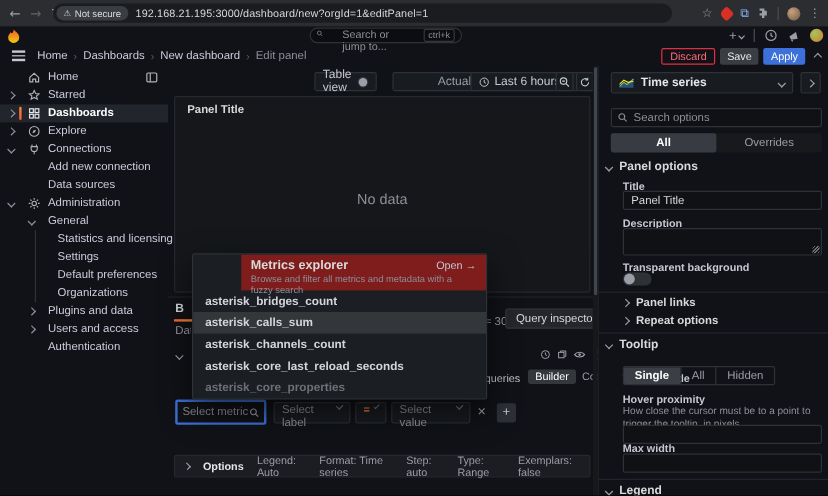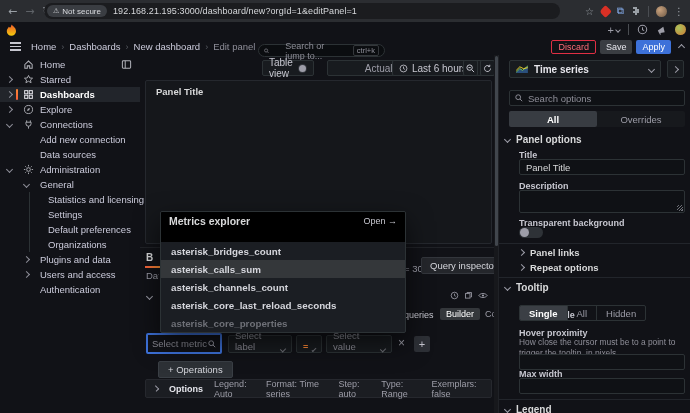--- a/index.html
+++ b/index.html
@@ -20,21 +20,21 @@
   .chrome .navic.dim { color:#5f6368; }
   .urlbar { position:absolute; left:44px; top:3px; width:516px; height:16px; background:#1b1c1f; border-radius:8px; display:flex; align-items:center; }
   .secchip { display:flex; align-items:center; gap:3px; background:#3a3d42; border-radius:8px; height:12px; padding:0 6px; margin-left:3px; color:#dadce0; font-size:8px; }
   .urltext { color:#d5d7da; font-size:9px; margin-left:6px; letter-spacing:.1px; }
   .chrome-right { position:absolute; right:0; top:0; height:22px; display:flex; align-items:center; gap:7px; padding-right:6px; color:#9aa0a6; }
   .ext-pen { width:9px; height:9px; background:#d93025; border-radius:2px 2px 2px 4px; transform:rotate(45deg); }
   .ext-link { color:#8ab4f8; font-size:10px; }
   .avatar-sm { width:11px; height:11px; border-radius:50%; background:radial-gradient(circle at 35% 35%, #c9a27e, #6d5844); }
   .vsep { width:1px; height:11px; background:#4a4d52; }
   .gf-logo { position:absolute; left:5px; top:24px; width:13px; height:13px; }
-  .gf-search { position:absolute; left:258px; top:23px; width:127px; height:13px; background:#0b0d10; border:1px solid #2c3235; border-radius:7px; display:flex; align-items:center; gap:16px; padding:0 5px;margin-top:21px; }
+  .gf-search { position:absolute; left:258px; top:23px; width:127px; height:13px; background:#0b0d10; border:1px solid #2c3235; border-radius:7px; display:flex; gap:16px; padding:0 5px; }
   .gf-search .ph { color:#8e8e98; font-size:9px; }
   .kbd { margin-left:auto; border:1px solid #34373b; border-radius:2px; font-size:7.5px; color:#8e8e98; padding:0 3px; line-height:9px; display:flex; align-items:center; gap:2px; }
   .gf-hicons { position:absolute; right:4px; top:22px; height:15px; display:flex; align-items:center; gap:8px; color:#9d9da8; }
   .avatar-gf { width:11px; height:11px; border-radius:50%; background:radial-gradient(circle at 35% 35%, #a9c35c, #cf7a33); }
 
   
   .crumbrow { position:absolute; left:0; top:38px; width:690px; height:17px; display:flex; align-items:center; }
   .burger { margin-left:10px; width:11px; display:flex; flex-direction:column; gap:2px; }
   .burger i { display:block; height:1.4px; background:#c7c7d0; }
   .crumbs { display:flex; align-items:center; gap:5px; margin-left:10px; font-size:9.5px; }
@@ -79,32 +79,32 @@
   .qi-btn { position:absolute; left:421px; top:257px; height:17px; display:flex; align-items:center; padding:0 8px; background:#24262b; border:1px solid #33363c; border-radius:2px; font-size:9.5px; color:#d5d6dc; }
   .qicons { position:absolute; left:450px; top:291px; display:flex; gap:5px; align-items:center; }
   .bc-toggle { position:absolute; left:440px; top:308px; display:flex; align-items:center; font-size:9px; }
   .bc-toggle .b { background:#34373b; border-radius:2px; padding:1px 6px; color:#fff; }
   .bc-toggle .c { padding:1px 5px; color:#9d9da8; }
   .runfrag { position:absolute; left:404px; top:310px; width:30px; overflow:hidden; font-size:9px; color:#c7c7d0; }
 
   
   .qb-input { position:absolute; left:146px; top:333px; width:76px; height:21px; border:2px solid #3d71d9; border-radius:2px; background:#111217; display:flex; align-items:center; padding:0 4px; }
   .qb-input .ph { color:#8e8e98; font-size:9.5px; }
-  .dd { position:absolute; top:335px; height:18px; border:1px solid #2c3235; background:#181b1f; border-radius:2px; display:flex; align-items:flex-end; gap:5px; padding:0 6px; font-size:9.5px; color:#8e8e98; }
+  .dd { position:absolute; top:335px; height:18px; border:1px solid #2c3235; background:#181b1f; border-radius:2px; display:flex; align-items:flex-start; gap:5px; padding:0 6px; font-size:9.5px; color:#8e8e98; }
   .dd .cv { color:#6e7077; }
   .op-orange { color:#ff8833; font-weight:700; font-size:9px; }
   .xbtn { position:absolute; left:366px; top:336px; color:#9d9da8; font-size:12px; }
   .plusbtn { position:absolute; left:384px; top:336px; width:16px; height:16px; background:#2d3036; border-radius:2px; color:#c7c7d0; display:flex; align-items:center; justify-content:center; font-size:11px; }
   .ops-btn { position:absolute; left:158px; top:361px; height:17px; display:flex; align-items:center; padding:0 9px; background:#2d3136; border:1px solid #3a3f45; border-radius:2px; font-size:9.5px; color:#d5d6dc; }
   .optsum { position:absolute; left:145px; top:379px; width:347px; height:19px; background:#1b1d22; border:1px solid #26282e; border-radius:2px; display:flex; align-items:center; gap:11px; padding:0 8px; font-size:9px; color:#9d9da8; }
   .optsum .w { color:#e6e6ec; font-weight:600; }
 
   
   .mx { position:absolute; left:160px; top:211px; width:246px; height:122px; background:#1b1e23; border:1px solid #2c3235; border-radius:2px; box-shadow:0 10px 26px rgba(0,0,0,.6); overflow:hidden; z-index:30; }
-  .mx-head { height:30px; background:#000000; padding:3px 8px 0 8px; position:relative; }
+  .mx-head { height:30px; background:#7f1d1d; padding:3px 8px 0 8px; position:relative;margin-left:40px; }
   .mx-title { font-size:10.5px; font-weight:600; color:#d8d9da; }
   .mx-open { position:absolute; right:8px; top:4px; font-size:9px; color:#c7c7d0; }
   .mx-sub { font-size:7.8px; color:#8e8e98; margin-top:1px; }
   .mx-item { height:18px; display:flex; align-items:center; padding-left:10px; font-size:9.8px; font-weight:600; color:#d5d6dc; }
   .mx-item.hl { background:#34373a; }
 
   
   .hsplit { position:absolute; left:140px; top:247px; width:357px; height:1px; background:#202227; }
   .vtrack { position:absolute; left:494px; top:55px; width:4px; height:358px; background:#17181c; }
   .vthumb { position:absolute; left:495px; top:56px; width:3px; height:190px; background:#41464d; border-radius:2px; }
@@ -339,20 +339,21 @@
   </div>
   <div class="ptool" style="left:480px;width:15px;justify-content:center;">
     <svg width="9" height="9" viewBox="0 0 12 12">
         <path d="M10 6 a4 4 0 1 1 -1.2 -2.8" fill="none" stroke="#c7c7d0" stroke-width="1.2"></path>
         <path d="M9 1 L9 3.4 L6.6 3.4" fill="none" stroke="#c7c7d0" stroke-width="1.2"></path>
       </svg>
   </div>
 
   <div class="panel">
     <span class="panel-title">Panel Title</span>
+    <div class="nodata">No data</div>
   </div>
 
   <div class="hsplit"></div>
   <span class="tabfrag">B</span>
   <span class="tabunderline tabUnderline" style="position:absolute;left:145px;top:266px;width:17px;height:2px;background:linear-gradient(90deg,#f55f3c,#ff9830);"></span>
   <span class="dsfrag">Dat</span>
   <span class="frag abs" style="left:404px;top:263px;color:#9d9da8;">= 30s</span>
   <span class="qi-btn">Query inspector</span>
   <span class="chev down abs" style="left:147px;top:294px;color:#9d9da8;"></span>
   <div class="qicons">
@@ -402,35 +403,35 @@
   <div class="dd" style="left:296px;width:26px;">
     <span class="op-orange">=</span>
     <span class="chev down cv"></span>
   </div>
   <div class="dd" style="left:326px;width:66px;">
     <span>Select value</span>
     <span class="chev down cv"></span>
   </div>
   <span class="xbtn" style="left:398px;">×</span>
   <span class="plusbtn" style="left:414px;">+</span>
-  <div class="ops-btn">+ Operations</div>
   <div class="optsum">
     <span class="chev right" style="color:#9d9da8;"></span>
     <span class="w">Options</span>
     <span>Legend: Auto</span>
     <span>Format: Time series</span>
     <span>Step: auto</span>
     <span>Type: Range</span>
     <span>Exemplars: false</span>
   </div>
 
   <div class="mx">
     <div class="mx-head">
       <div class="mx-title">Metrics explorer</div>
       <span class="mx-open">Open →</span>
+      <div class="mx-sub">Browse and filter all metrics and metadata with a fuzzy search</div>
     </div>
     <div class="mx-item">asterisk_bridges_count</div>
     <div class="mx-item hl">asterisk_calls_sum</div>
     <div class="mx-item">asterisk_channels_count</div>
     <div class="mx-item">asterisk_core_last_reload_seconds</div>
     <div class="mx-item" style="color:#6e7077;">asterisk_core_properties</div>
   </div>
 
   <div class="vtrack"></div>
   <div class="vthumb"></div>

